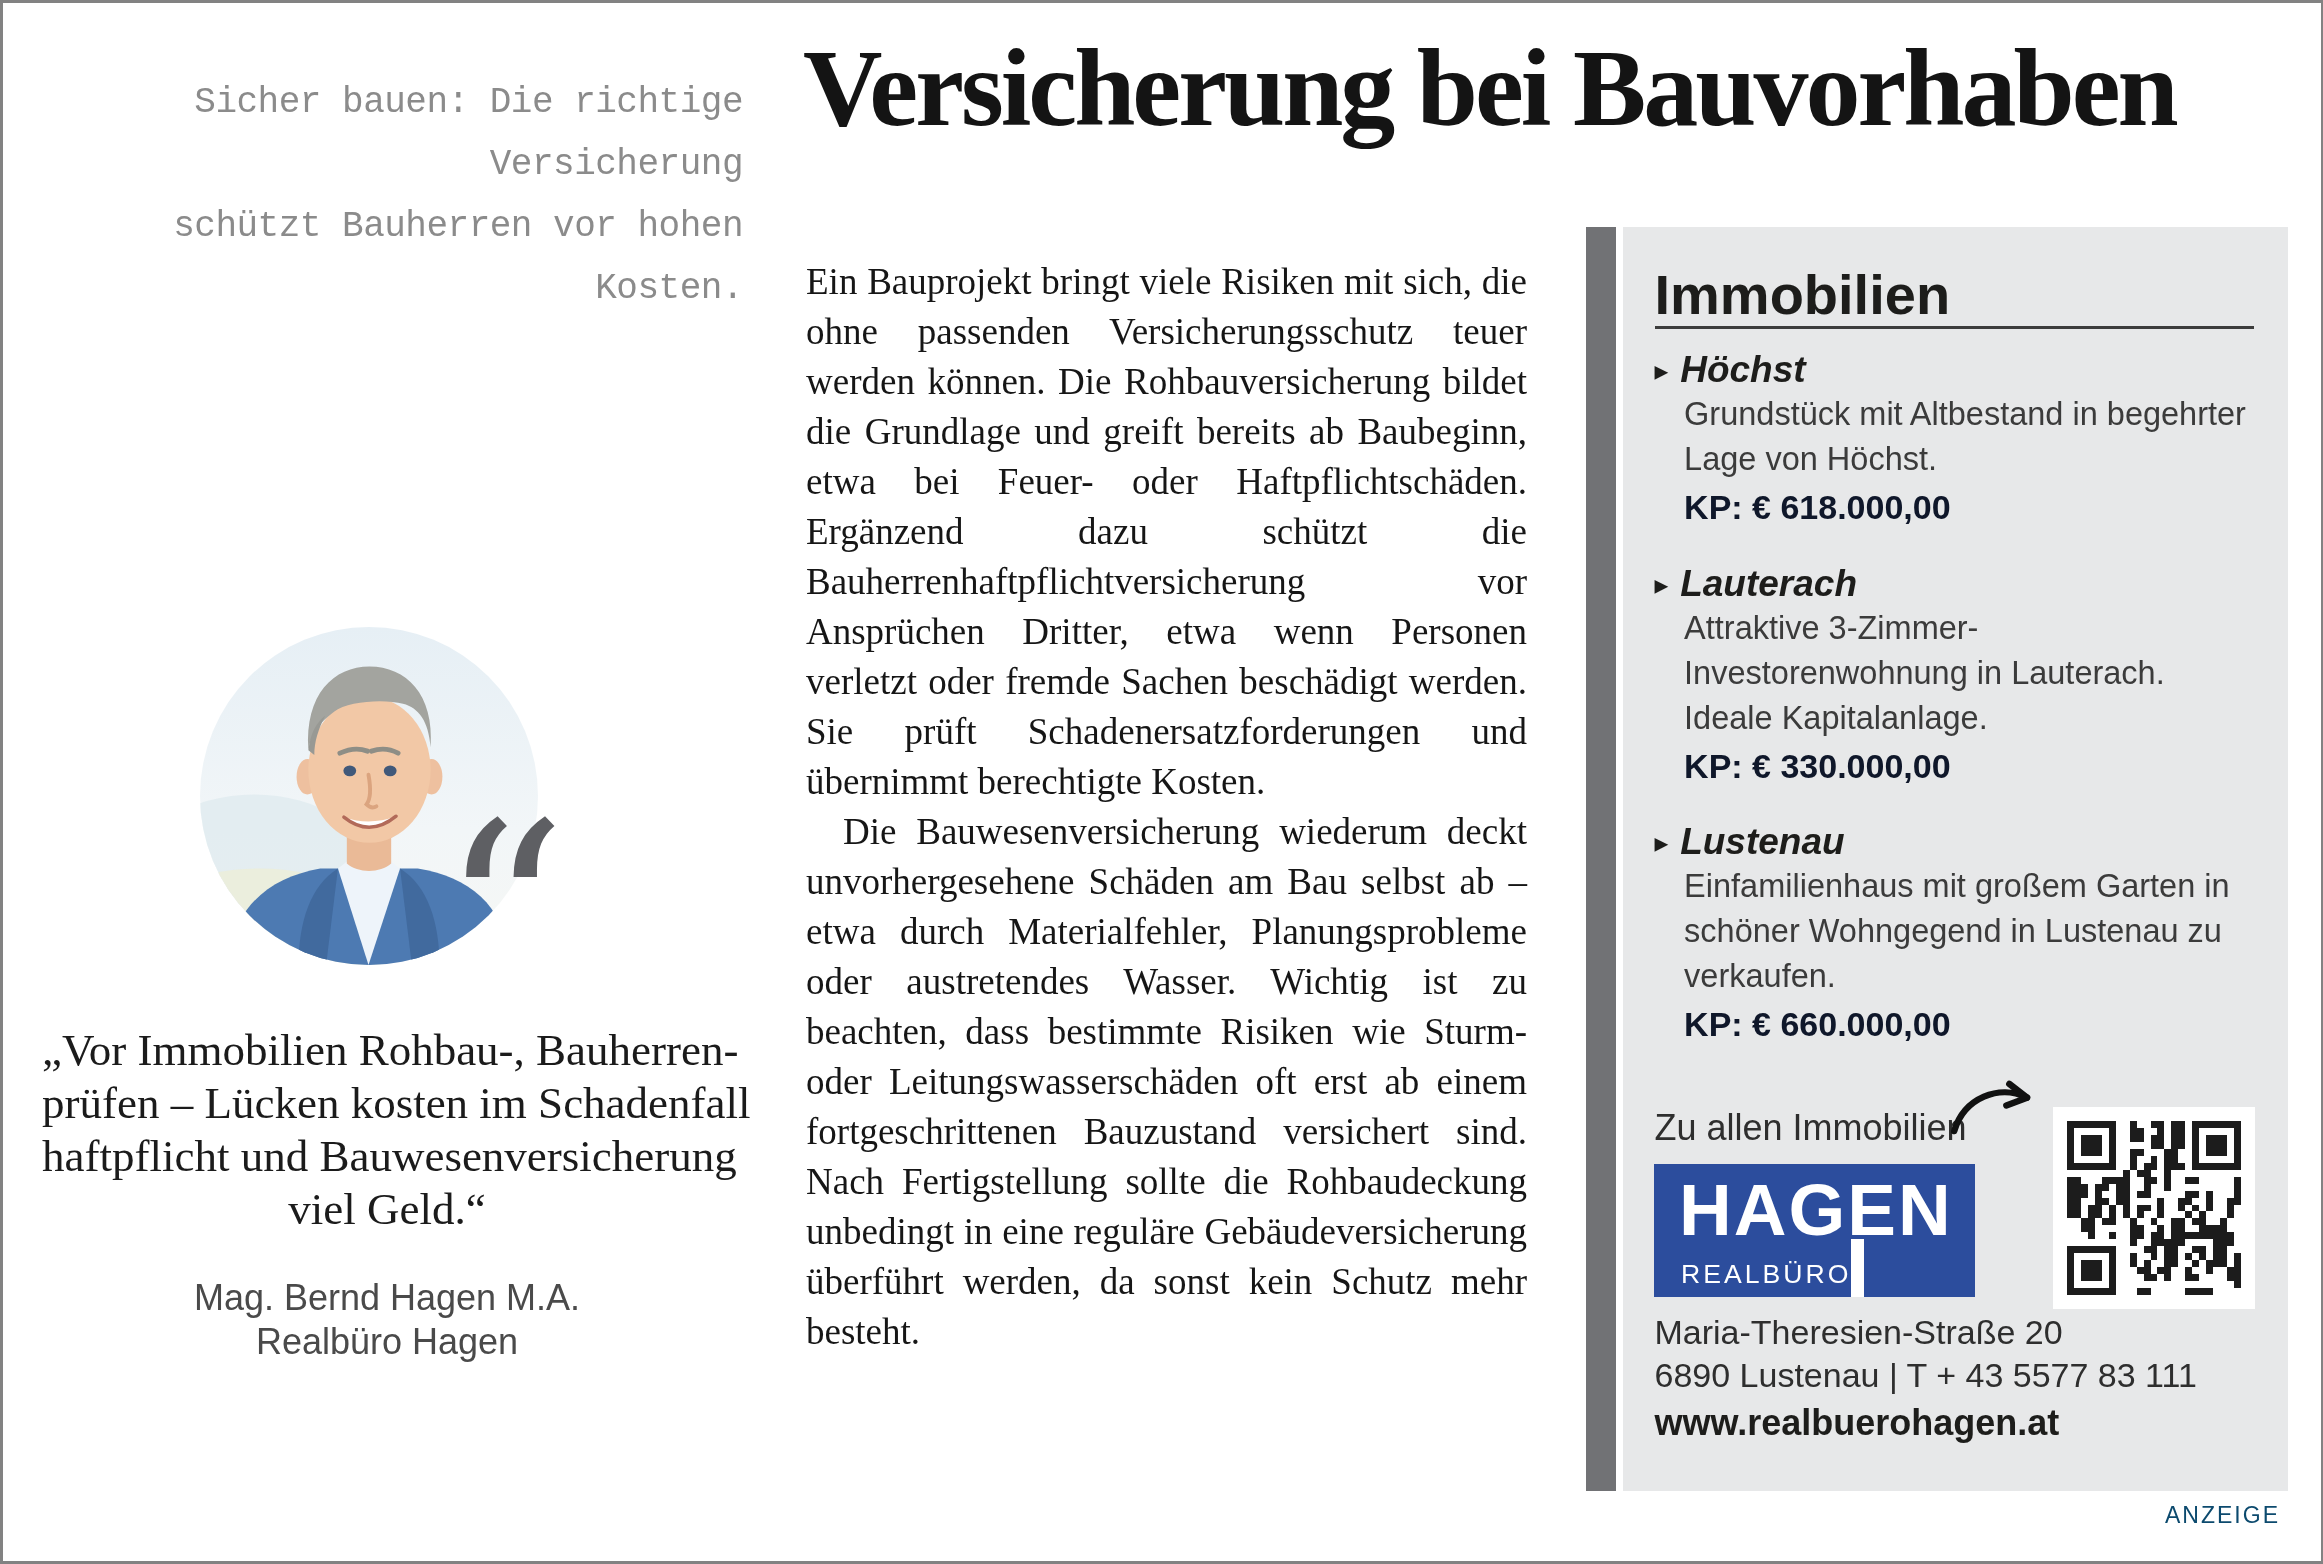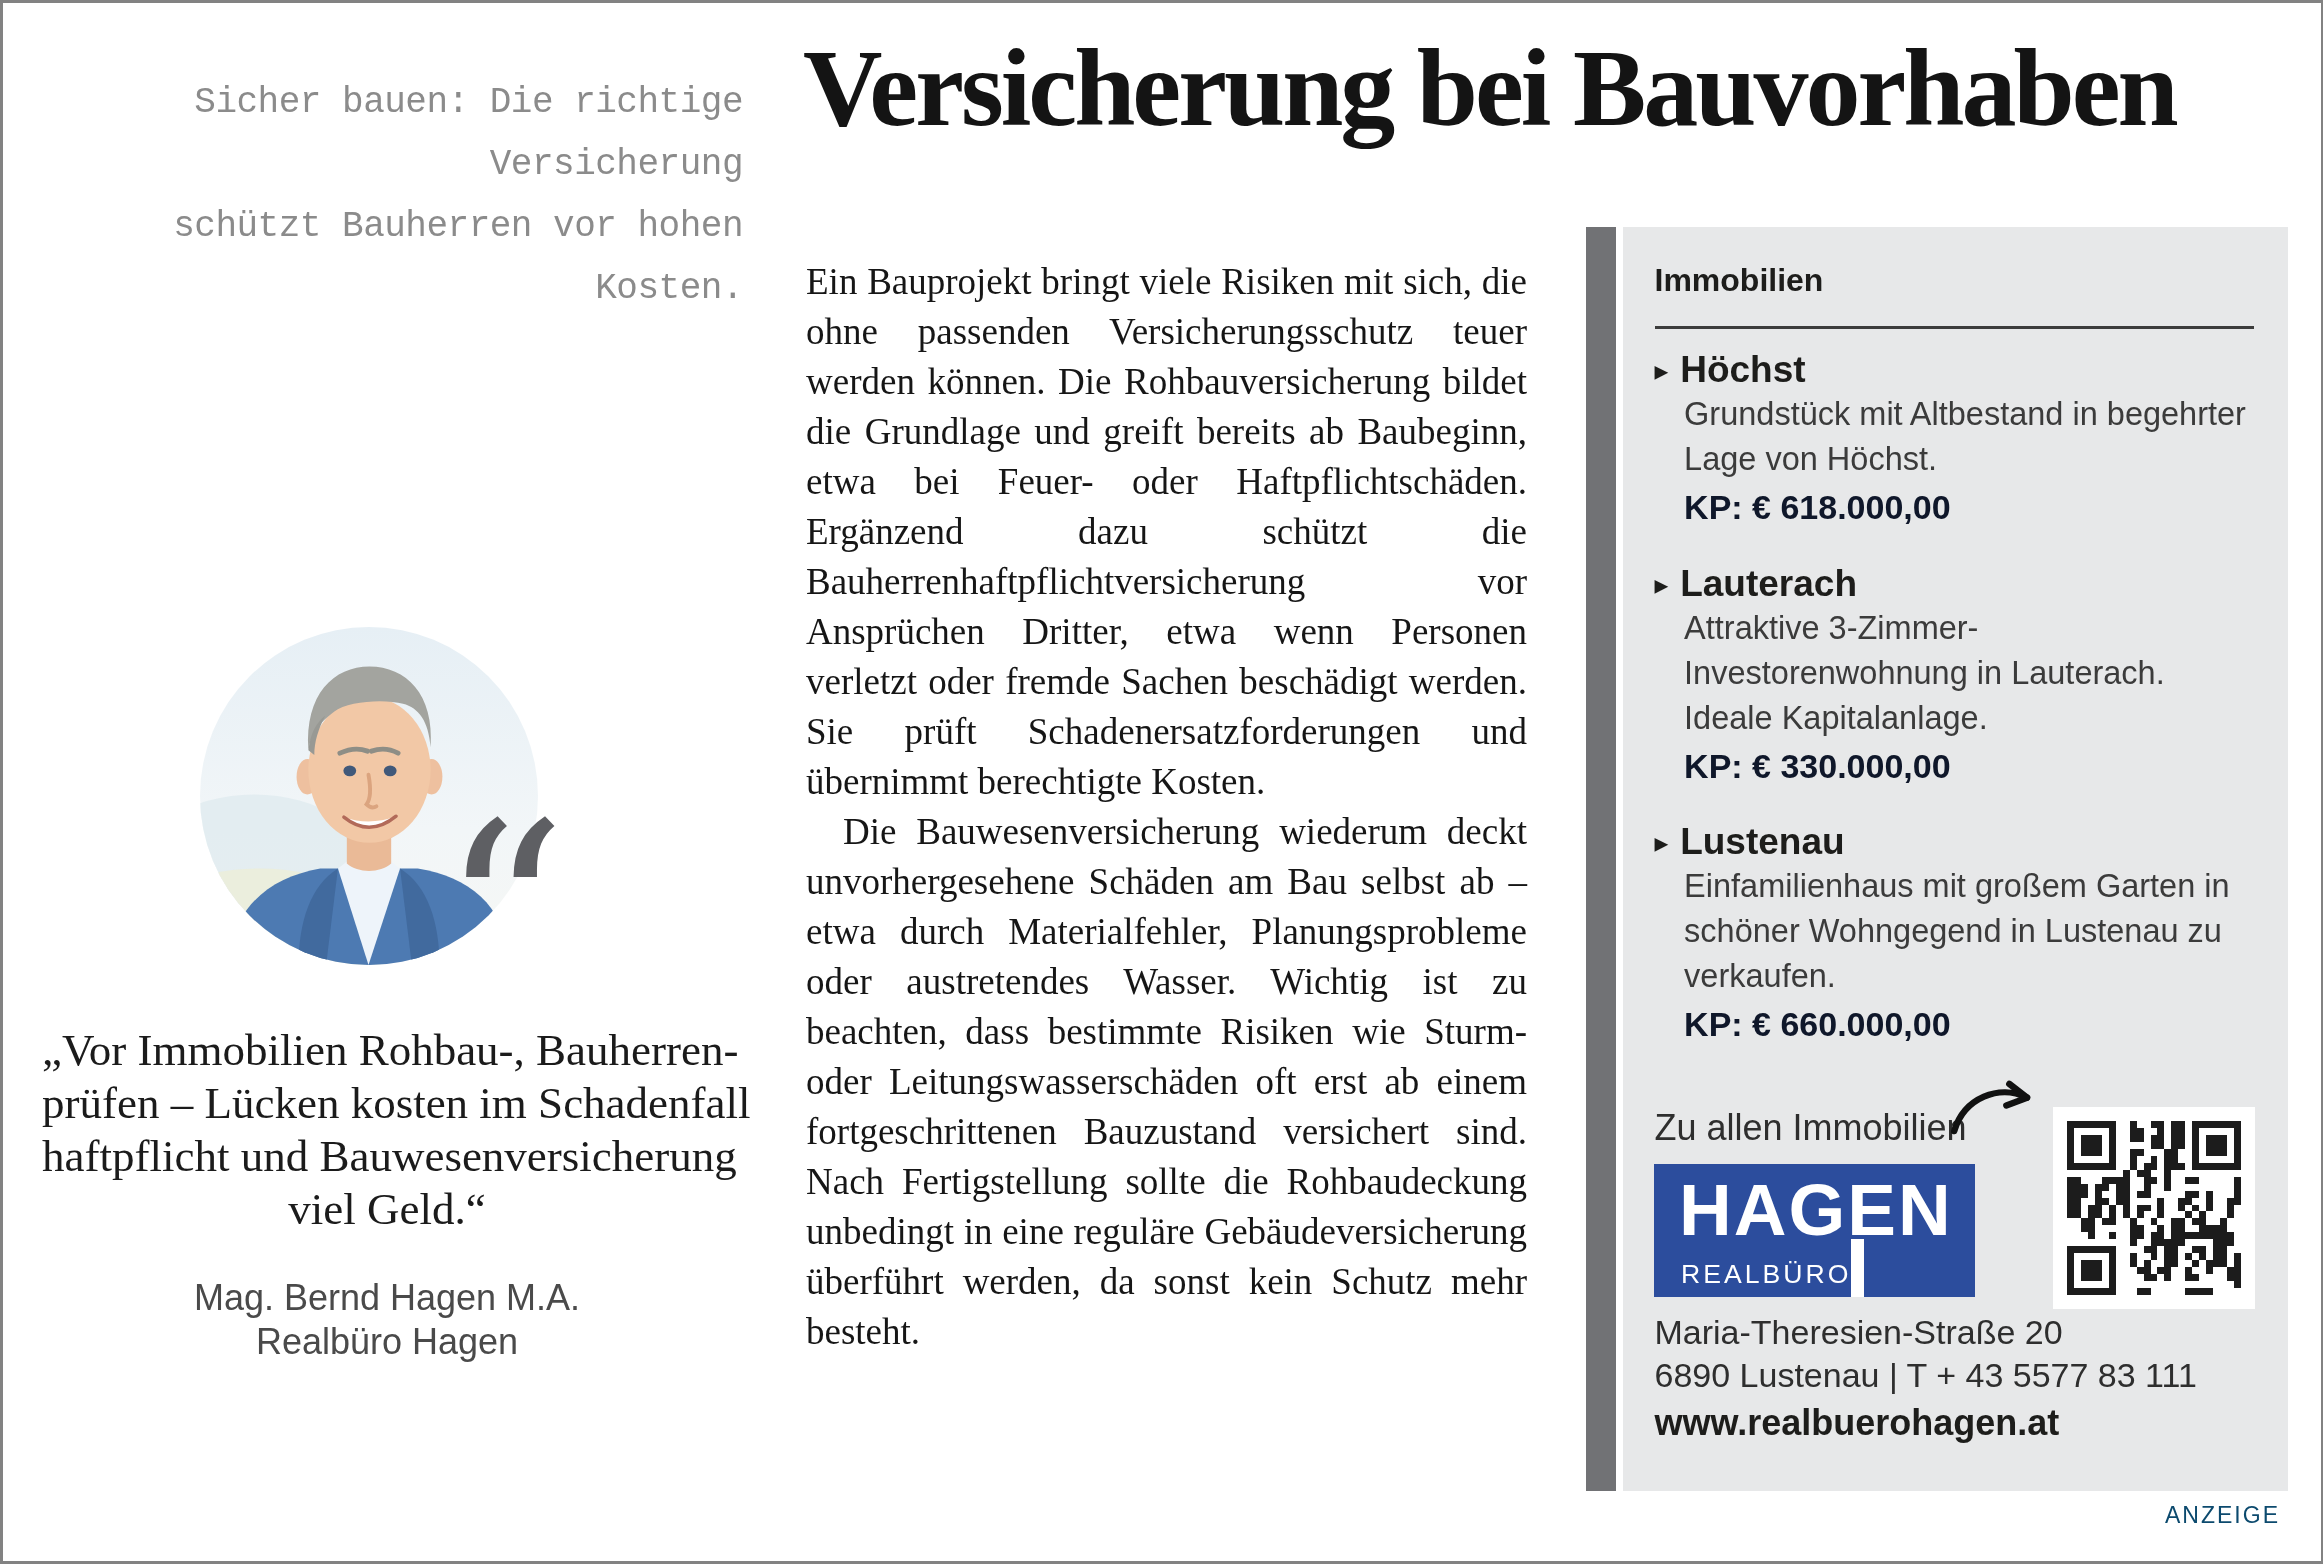--- a/index.html
+++ b/index.html
@@ -75,35 +75,35 @@
     position:absolute;left:1583px;top:224px;width:29.6px;height:1264px;
     background:#717275;
   }
   .panel{
     position:absolute;left:1620px;top:224px;width:665px;height:1264px;
     background:#e7e8e9;
     color:#2d2d2d;
   }
   .panel-heading{
     position:absolute;left:31.5px;top:35px;
-    font-size:32px;font-weight:bold;color:#1d1d1b;
+    font-size:56px;font-weight:bold;color:#1d1d1b;
   }
   .panel-rule{
     position:absolute;left:31.5px;top:99px;width:599px;height:3px;
     background:#3c3c3c;
   }
   .listings{position:absolute;left:31.5px;top:120px;width:601px;}
   .listing{margin-bottom:29.6px;}
   .listing-title-row{display:flex;align-items:baseline;}
   .bullet{
     font-family:"DejaVu Sans", sans-serif;
     font-size:27.6px;color:#1d1d1b;margin-right:11.8px;
     position:relative;top:-2px;
   }
-  .listing-title{font-size:37px;font-weight:bold;color:#1d1d1b;line-height:45px;}
+  .listing-title{font-size:37px;font-weight:bold;color:#1d1d1b;line-height:45px;font-style:italic;}
   .listing-desc{
     padding-left:29.6px;width:566px;
     font-size:32.5px;line-height:45px;color:#3b3b3b;
   }
   .listing-price{
     padding-left:29.6px;
     font-size:34px;font-weight:bold;color:#0f172a;line-height:47px;margin-top:2px;
   }
   
   .cta-label{

